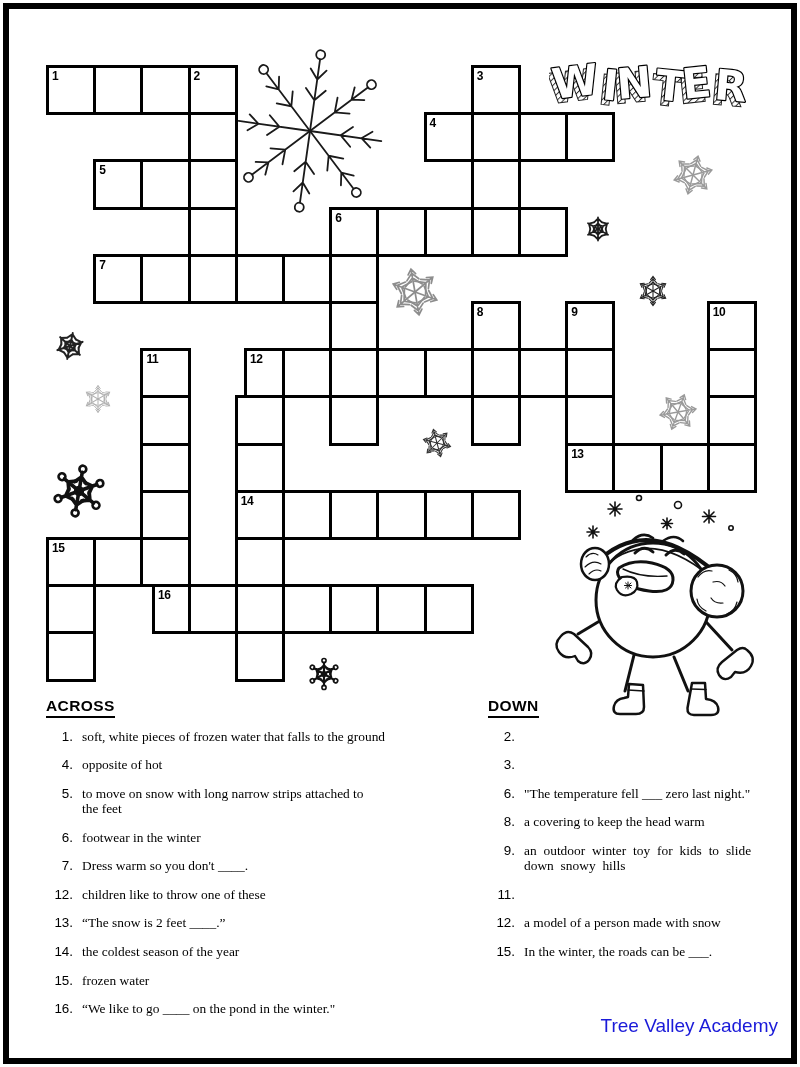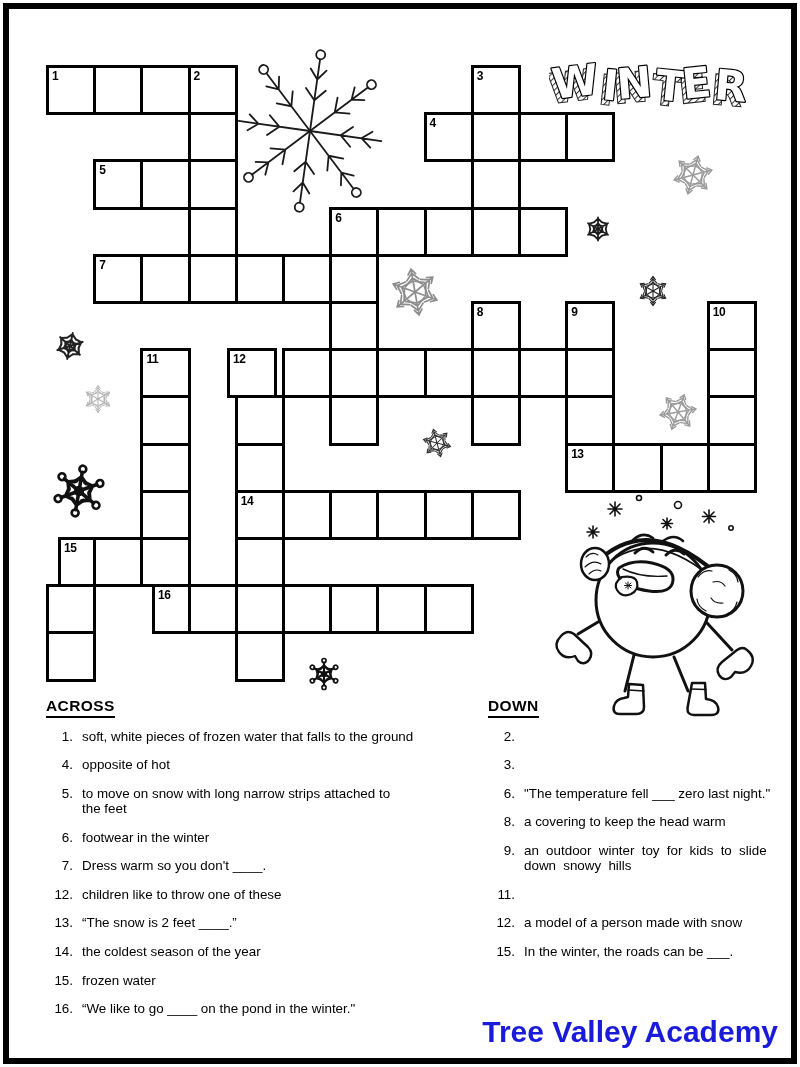--- a/index.html
+++ b/index.html
@@ -18,25 +18,25 @@
   .overlay{position:absolute;inset:0;pointer-events:none;}
 
   
   .clues{position:absolute;font-size:13.4px;line-height:1.13;color:#000;}
   #across{left:46px;top:697px;width:412px;}
   #down{left:488px;top:697px;width:296px;}
   .clues h2{margin:0 0 11px 0;font-size:15.5px;letter-spacing:.4px;display:inline-block;
             border-bottom:2.5px solid #000;padding-bottom:1px;}
   .clue{display:grid;grid-template-columns:27px 1fr;column-gap:9px;margin-bottom:13.5px;}
   .cnum{text-align:right;}
-  .ctext{white-space:pre-line;}
+  .ctext{white-space:pre-line;font-family:Liberation Serif, serif;}
   .spread .ctext{text-align:justify;word-spacing:3.5px;}
 
   
-  #brand{position:absolute;top:1015px;right:22px;font-size:30px;font-weight:bold;}
+  #brand{position:absolute;top:1015px;right:22px;font-size:19px;font-weight:normal;}
 </style>
 </head>
 <body>
 
 <div class="page">
 
   <div id="grid">
       <div class="cell" style="left: 46px; top: 65px;">
         <span class="cellnum">1</span>
       </div>
@@ -83,21 +83,21 @@
       </div>
       <div class="cell" style="left: 565.2px; top: 301px;">
         <span class="cellnum">9</span>
       </div>
       <div class="cell" style="left: 706.8px; top: 301px;">
         <span class="cellnum">10</span>
       </div>
       <div class="cell" style="left: 140.4px; top: 348.2px;">
         <span class="cellnum">11</span>
       </div>
-      <div class="cell" style="left: 227px; top: 348.2px; padding-left: 30px;">
+      <div class="cell" style="left: 244px; top: 348.2px; padding-left: 30px;">
         <span class="cellnum">12</span>
       </div>
       <div class="cell" style="left: 282px; top: 348.2px;"></div>
       <div class="cell" style="left: 329.2px; top: 348.2px;"></div>
       <div class="cell" style="left: 376.4px; top: 348.2px;"></div>
       <div class="cell" style="left: 423.6px; top: 348.2px;"></div>
       <div class="cell" style="left: 470.8px; top: 348.2px;"></div>
       <div class="cell" style="left: 518px; top: 348.2px;"></div>
       <div class="cell" style="left: 565.2px; top: 348.2px;"></div>
       <div class="cell" style="left: 706.8px; top: 348.2px;"></div>
@@ -117,21 +117,21 @@
       <div class="cell" style="left: 706.8px; top: 442.6px;"></div>
       <div class="cell" style="left: 140.4px; top: 489.8px;"></div>
       <div class="cell" style="left: 234.8px; top: 489.8px;">
         <span class="cellnum">14</span>
       </div>
       <div class="cell" style="left: 282px; top: 489.8px;"></div>
       <div class="cell" style="left: 329.2px; top: 489.8px;"></div>
       <div class="cell" style="left: 376.4px; top: 489.8px;"></div>
       <div class="cell" style="left: 423.6px; top: 489.8px;"></div>
       <div class="cell" style="left: 470.8px; top: 489.8px;"></div>
-      <div class="cell" style="left: 58px; top: 537px;">
+      <div class="cell" style="left: 46px; top: 537px;">
         <span class="cellnum">15</span>
       </div>
       <div class="cell" style="left: 93.2px; top: 537px;"></div>
       <div class="cell" style="left: 140.4px; top: 537px;"></div>
       <div class="cell" style="left: 234.8px; top: 537px;"></div>
       <div class="cell" style="left: 46px; top: 584.2px;"></div>
       <div class="cell" style="left: 152px; top: 584.2px;">
         <span class="cellnum">16</span>
       </div>
       <div class="cell" style="left: 187.6px; top: 584.2px;"></div>

